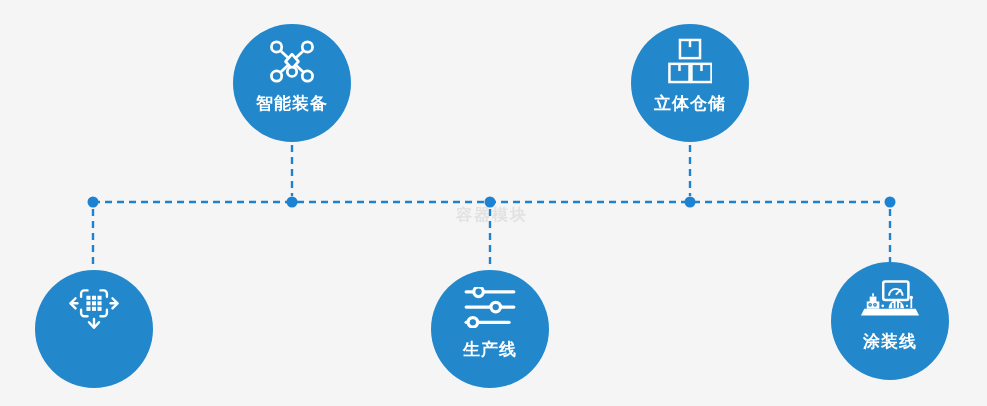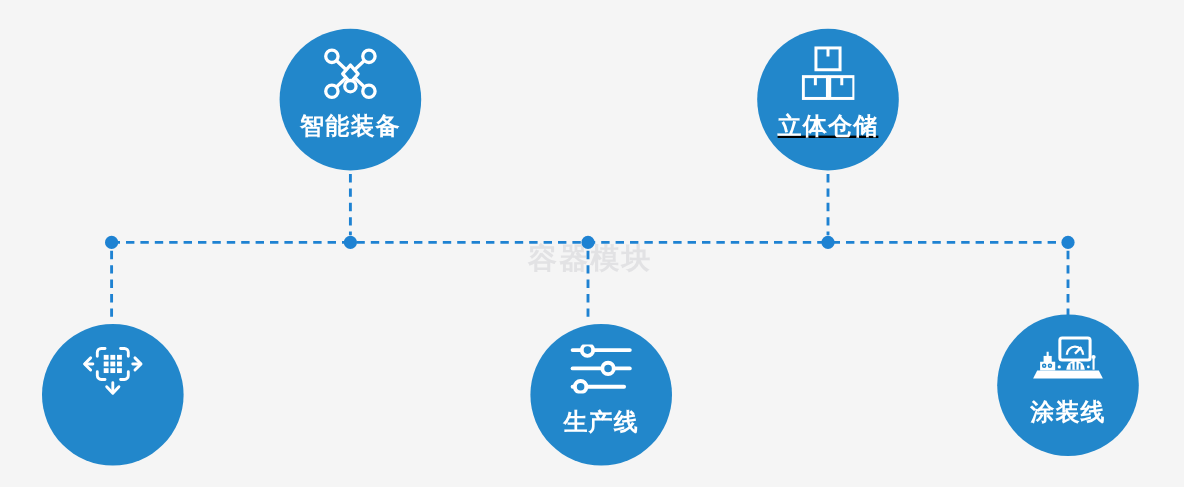--- a/index.html
+++ b/index.html
@@ -17,21 +17,21 @@
     position:relative;
     width:987px;height:406px;
     background:var(--background);
     overflow:hidden;
   }
   .watermark{
     position:absolute;
     left:492px;top:215px;
     transform:translate(-50%,-50%);
     color:var(--watermark-gray);
-    font-size:24px;
+    font-size:16px;
     font-weight:bold;
     letter-spacing:2px;
     white-space:nowrap;
     user-select:none;
   }
   .connectors{
     position:absolute;left:0;top:0;width:987px;height:406px;
     pointer-events:none;
   }
   .connectors .dash{
@@ -54,30 +54,30 @@
   }
   .node .icon{
     margin-top:11px;
     height:52px;
     display:flex;align-items:center;justify-content:center;
   }
   .node .icon svg{display:block;}
   .node .label{
     margin-top:5px;
     color:var(--label-white);
-    font-size:20px;
+    font-size:17px;
     font-weight:bold;
     letter-spacing:1px;
     white-space:nowrap;
   }
   
   .node-1{left:292px;top:83px;}
-  .node-2{left:690px;top:83px;text-decoration:underline;}
+  .node-2{left:690px;top:83px;}
   .node-3{left:94px;top:329px;}
-  .node-4{left:501px;top:329px;}
+  .node-4{left:490px;top:329px;}
   .node-5{left:890px;top:321px;}
   
   .ic{stroke:var(--icon-white);fill:none;}
   .fill-bg{fill:var(--node-blue);}
   .fill-w{fill:var(--icon-white);stroke:none;}
   .stripe{stroke:var(--node-blue);}
 </style>
 </head>
 <body>
 

